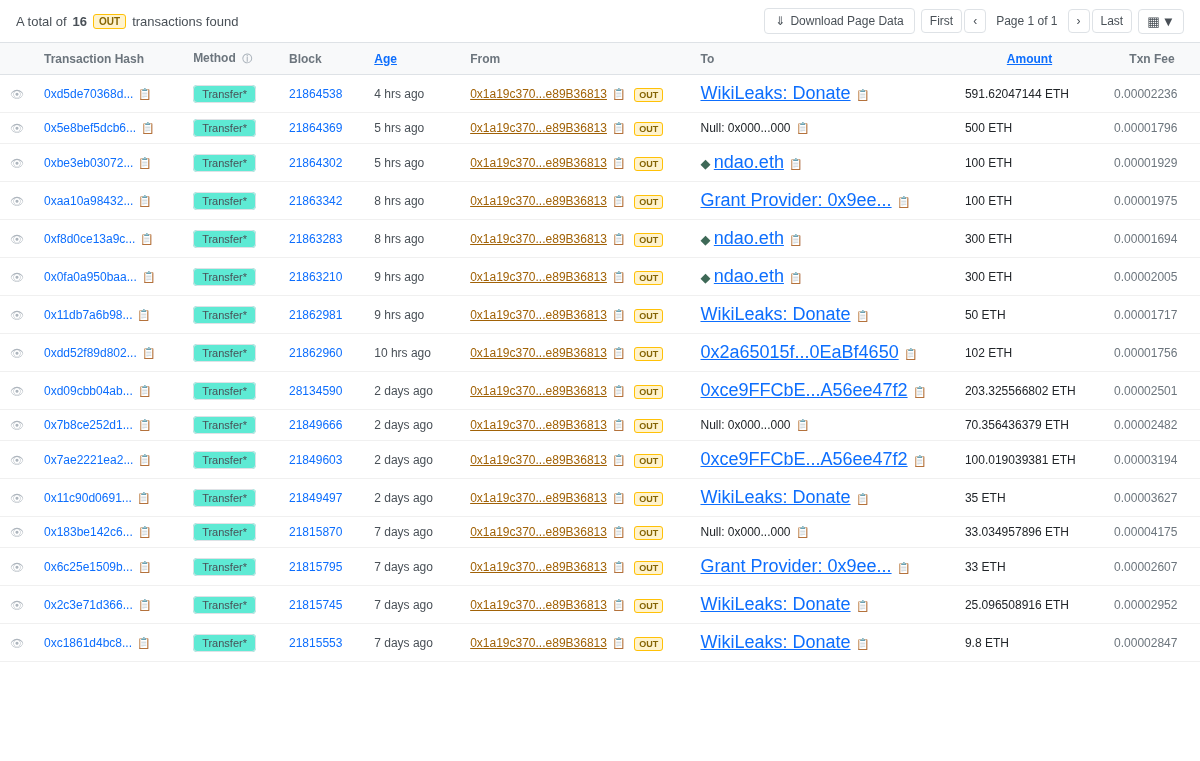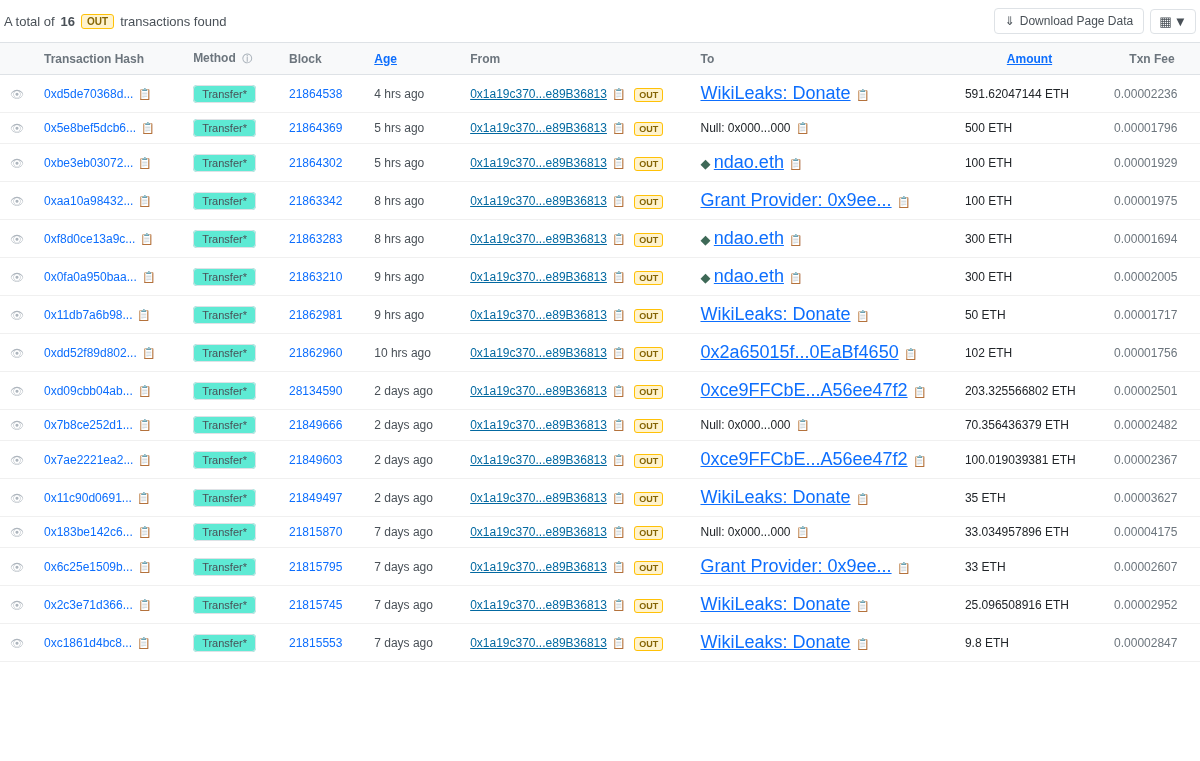--- a/index.html
+++ b/index.html
@@ -2,21 +2,21 @@
 <html><head>
   <meta charset="utf-8">
   <style>
     * { box-sizing: border-box; margin: 0; padding: 0; }
     body { font-family: -apple-system, BlinkMacSystemFont, 'Segoe UI', Arial, sans-serif; font-size: 12px; background: #fff; color: #212529; }
     
     .top-bar {
       display: flex;
       align-items: center;
       justify-content: space-between;
-      padding: 8px 4px;
+      padding: 8px 16px;
       border-bottom: 1px solid #dee2e6;
       background: #fff;
     }
     .top-bar-left { display: flex; align-items: center; gap: 6px; font-size: 13px; color: #495057; }
     .out-badge {
       background: #fff3cd;
       color: #856404;
       border: 1px solid #ffc107;
       border-radius: 3px;
       padding: 1px 5px;
@@ -70,21 +70,21 @@
     .method-badge {
       background: #5eead4; border: 1px solid #dee2e6;
       border-radius: 4px; padding: 2px 8px;
       font-size: 11px; color: #495057;
     }
     
     .block-link { color: #0d6efd; text-decoration: none; }
     
     .age-text { color: #495057; }
     
-    .from-addr { color: #0369a1; font-size: 12px; }
+    .from-addr { color: #a16207; font-size: 12px; }
     
     .out-tag {
       background: #fff3cd;
       color: #856404;
       border: 1px solid #ffc107;
       border-radius: 3px;
       padding: 1px 4px;
       font-size: 9px;
       font-weight: 600;
       margin: 0 3px;
@@ -120,20 +120,27 @@
     <span>A total of</span>
     <span style="font-weight:600;">16</span>
     <span class="out-badge">OUT</span>
     <span>transactions found</span>
   </div>
   <div class="top-bar-right">
     <button class="btn-download">
       <span>⇓</span>
       <span>Download Page Data</span>
     </button>
+    <div class="pagination">
+      <button class="page-btn">First</button>
+      <button class="page-btn">‹</button>
+      <span class="page-info">Page 1 of 1</span>
+      <button class="page-btn">›</button>
+      <button class="page-btn">Last</button>
+    </div>
     <button class="filter-btn">
       <span>▦</span>
       <span>▼</span>
     </button>
   </div>
 </div>
 
 <table>
   <thead>
     <tr>
@@ -278,21 +285,21 @@
       </tr>
       <tr>
         <td class="col-eye"><span class="eye-icon" title="View">👁</span></td>
         <td><a class="tx-hash" href="#">0x7ae2221ea2...</a> <button class="copy-btn" title="Copy">📋</button></td>
         <td><span class="method-badge">Transfer*</span></td>
         <td><a class="block-link" href="#">21849603</a></td>
         <td><span class="age-text">2 days ago</span></td>
         <td><a class="from-addr" href="#">0x1a19c370...e89B36813</a> <button class="copy-btn">📋</button> <span class="out-tag">OUT</span></td>
         <td><a class="to-addr" href="#">0xce9FFCbE...A56ee47f2</a> <button class="copy-btn">📋</button></td>
         <td class="amount-cell"><span>100.019039381 ETH</span></td>
-        <td class="txn-fee-cell"><span>0.00002367</span></td>
+        <td class="txn-fee-cell"><span>0.00003194</span></td>
       </tr>
       <tr>
         <td class="col-eye"><span class="eye-icon" title="View">👁</span></td>
         <td><a class="tx-hash" href="#">0x11c90d0691...</a> <button class="copy-btn" title="Copy">📋</button></td>
         <td><span class="method-badge">Transfer*</span></td>
         <td><a class="block-link" href="#">21849497</a></td>
         <td><span class="age-text">2 days ago</span></td>
         <td><a class="from-addr" href="#">0x1a19c370...e89B36813</a> <button class="copy-btn">📋</button> <span class="out-tag">OUT</span></td>
         <td><a class="to-addr" href="#">WikiLeaks: Donate</a> <button class="copy-btn">📋</button></td>
         <td class="amount-cell"><span>35 ETH</span></td>

